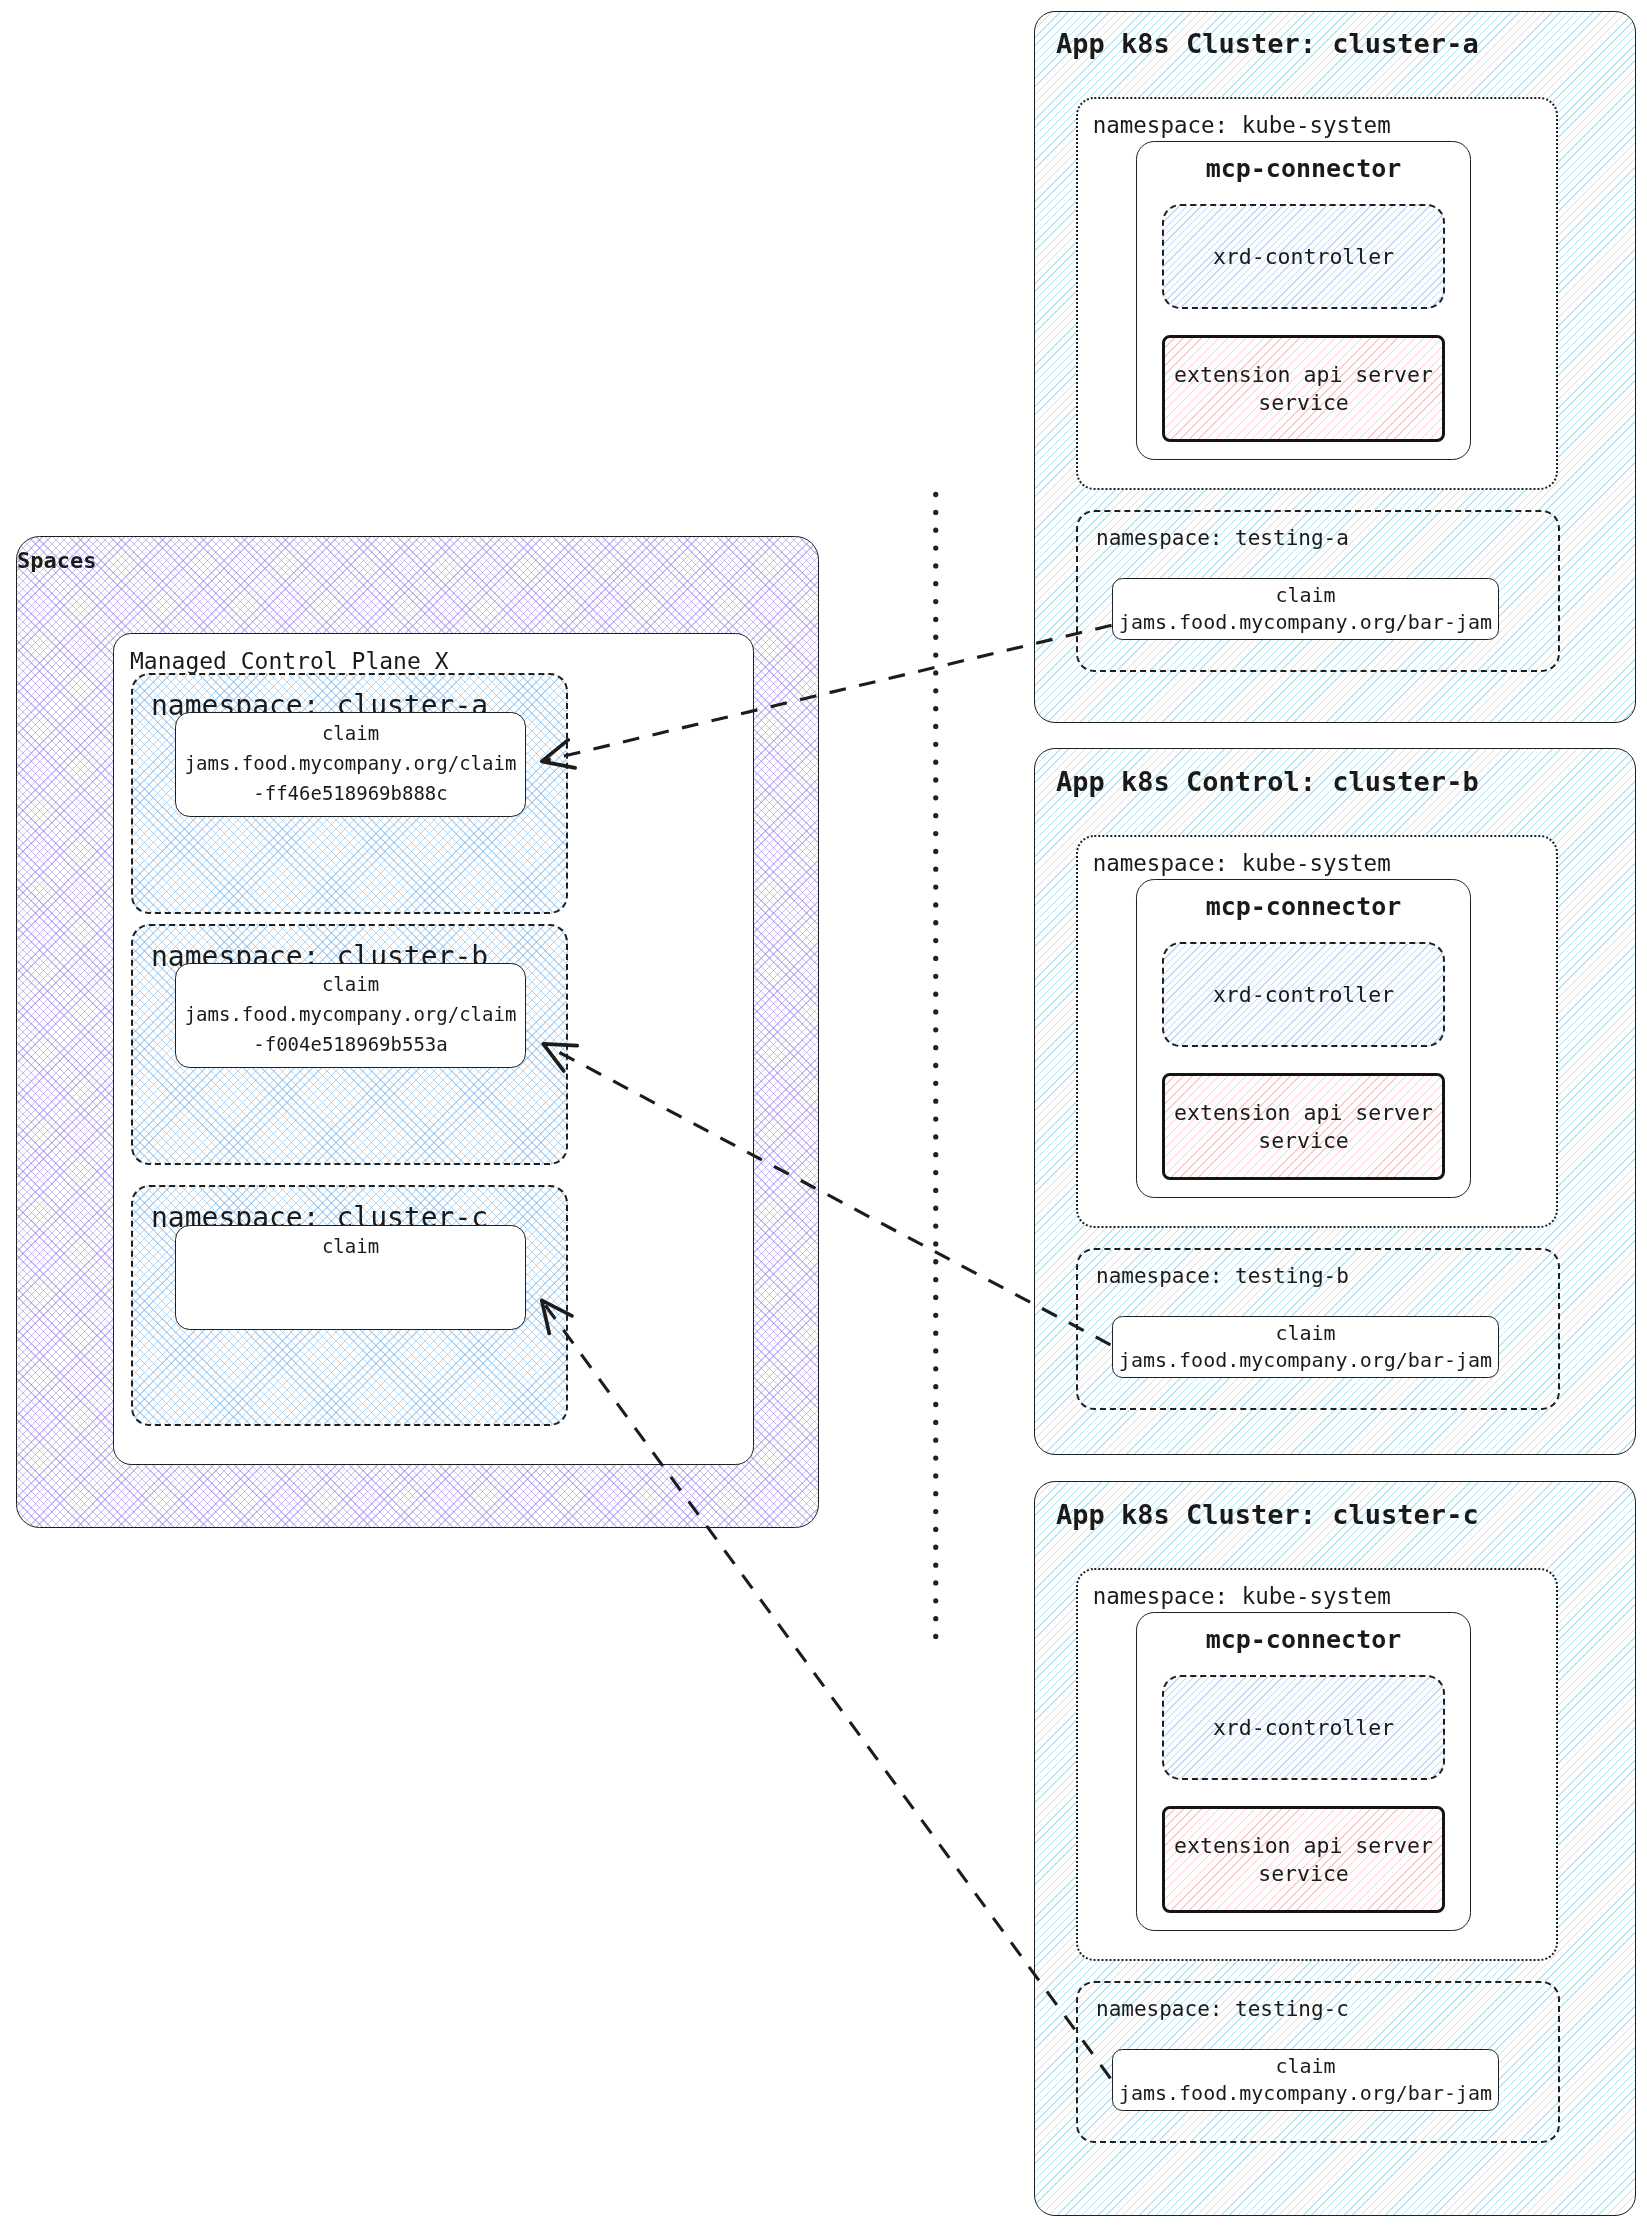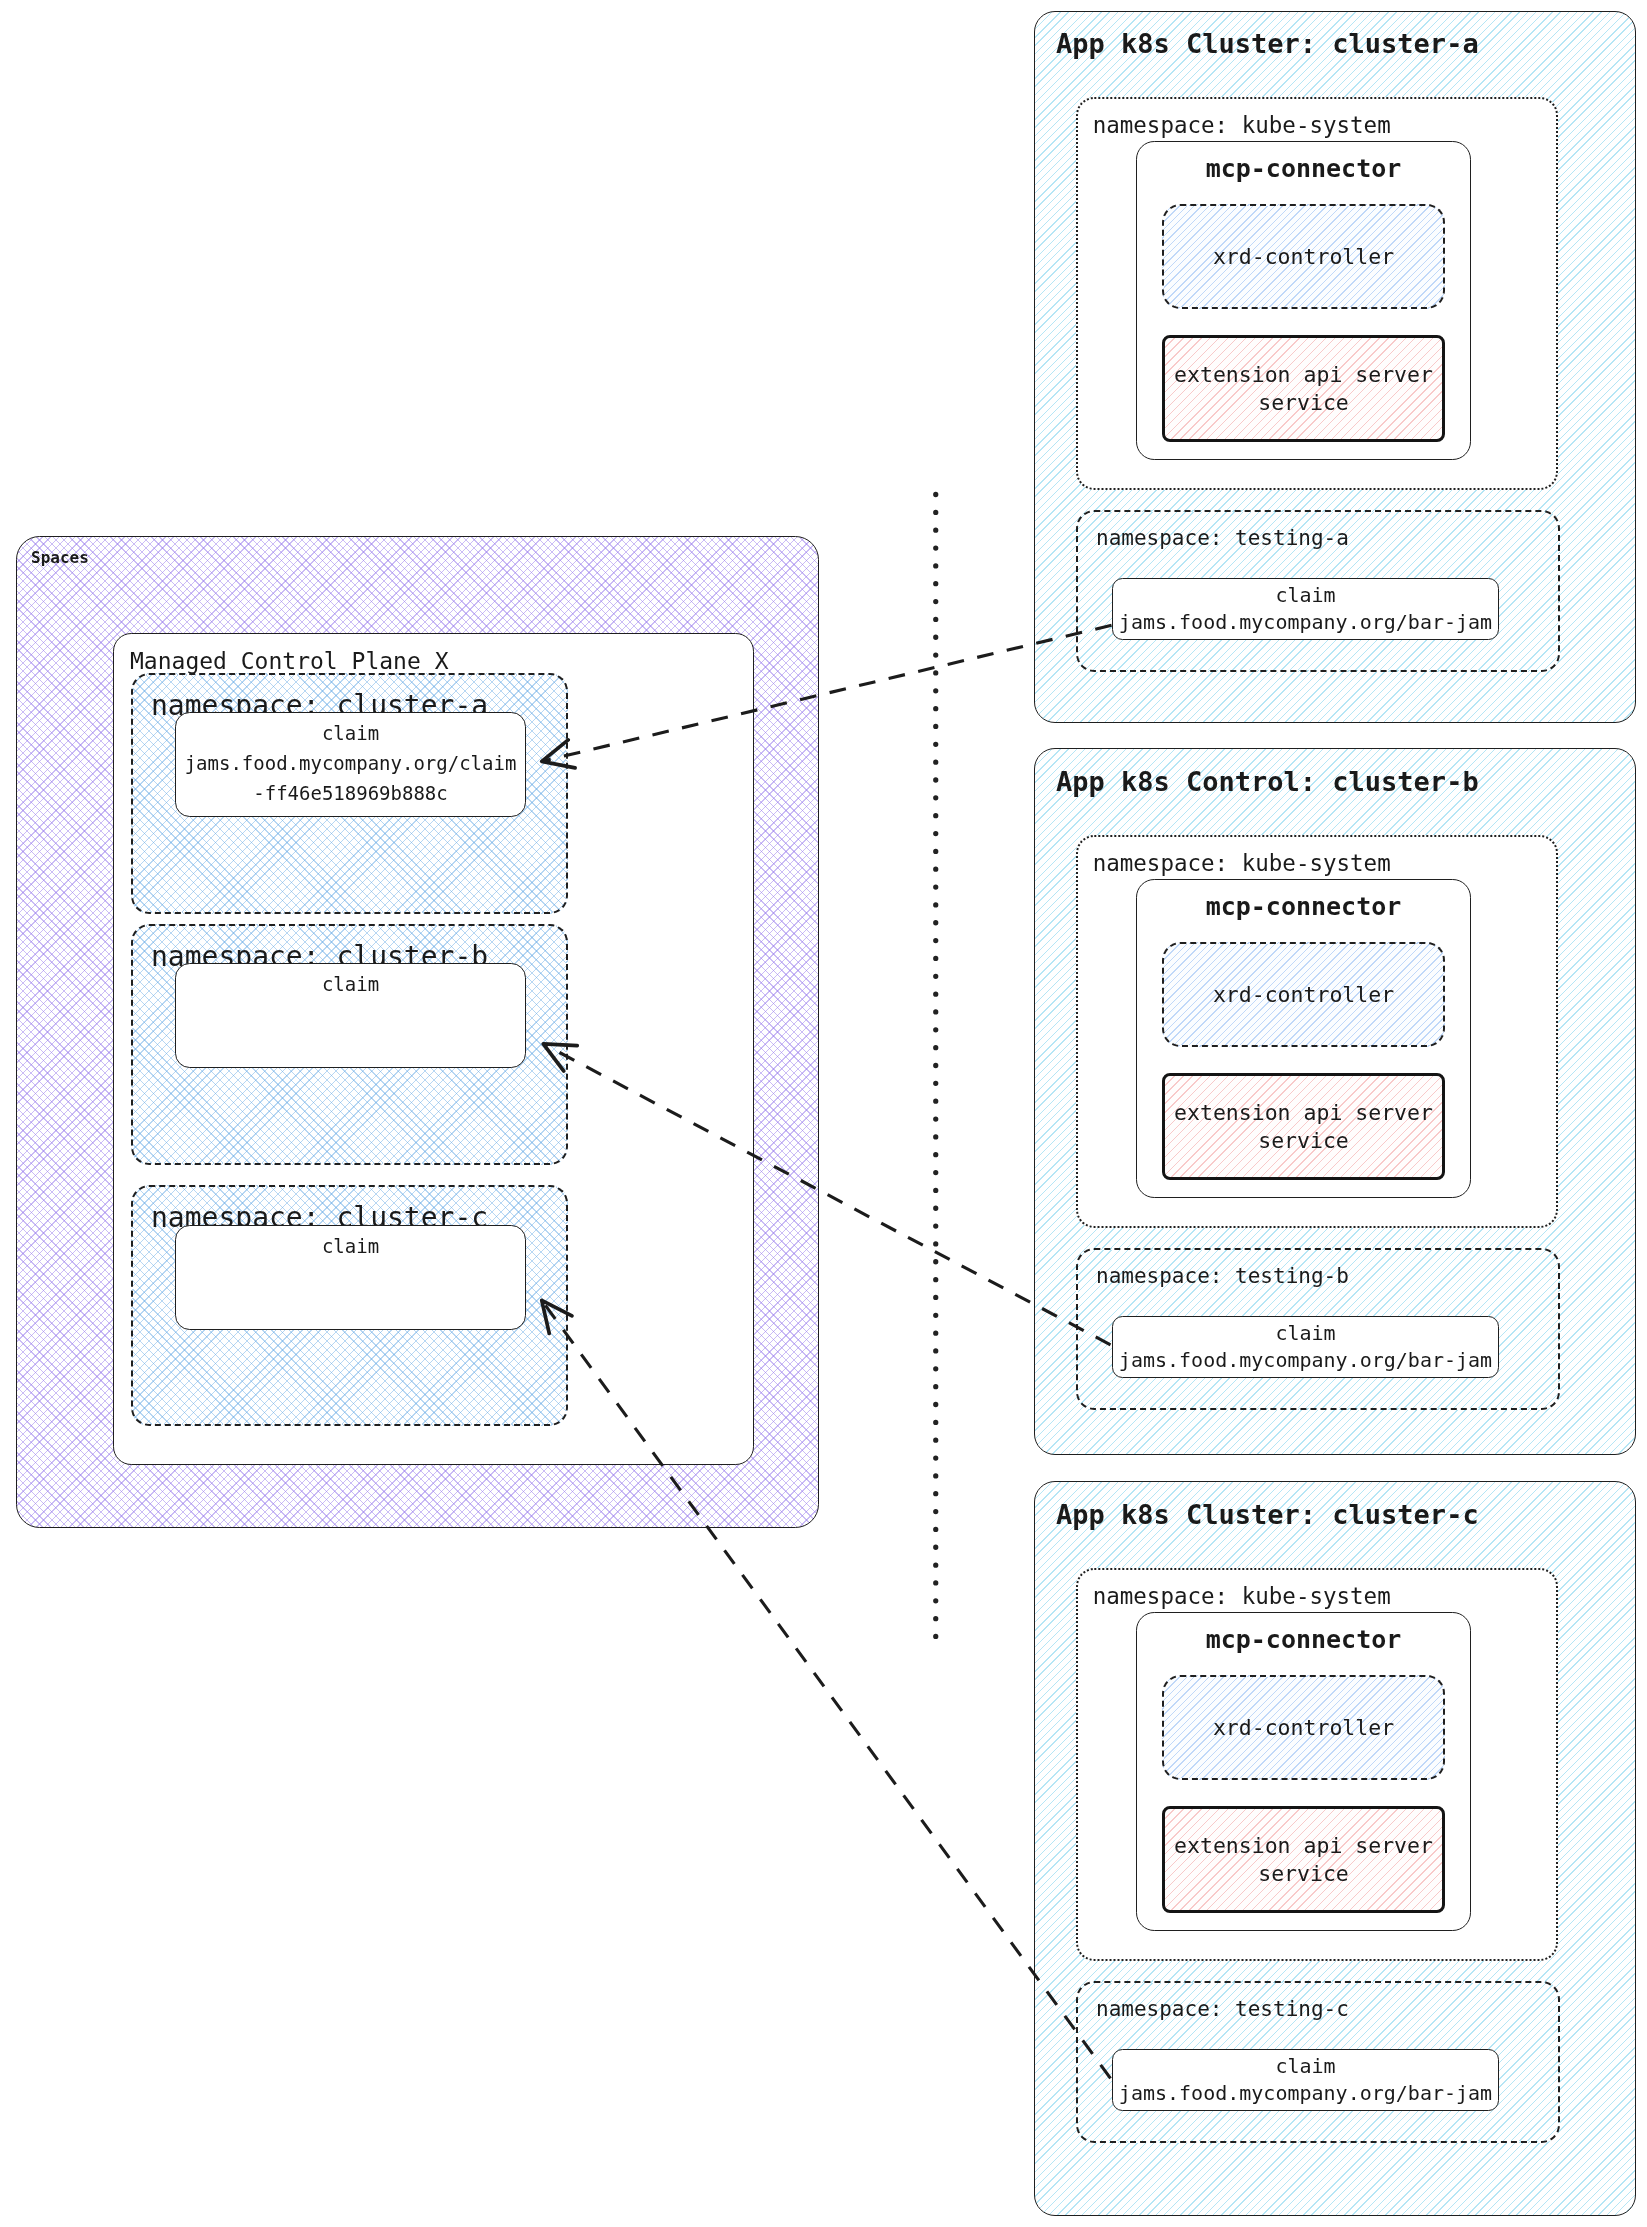--- a/index.html
+++ b/index.html
@@ -42,21 +42,21 @@
 
   
   .b-solid   {border:1.6px solid #1f1f1f;}
   .b-solid-th{border:3.1px solid #141414;}
   .b-dash    {border:2.6px dashed #1f1f1f;}
   .b-dash-thin{border:2.1px dashed #1f1f1f;}
   .b-dot     {border:2.1px dotted #1f1f1f;}
 
   
   .spaces       {left:15.7px;  top:536px; width:803px; height:992px; border-radius:23.6px;}
-  .spaces-lbl   {left:31px;  top:548px; font-size:16px; font-weight:600;}
+  .spaces-lbl   {left:17px;  top:548px; font-size:22px; font-weight:600;}
   .managed      {left:113px; top:633px; width:641px; height:832px; border-radius:18.3px; background:#ffffff;}
   .managed-lbl  {left:130px; top:648px; font-size:23px; font-weight:500;}
   .ns-left      {left:131px; width:437px; height:241px; border-radius:18.3px;}
   .ns-a{top:673px;} .ns-b{top:924px;} .ns-c{top:1185px;}
   .ns-left-lbl  {font-size:28px; font-weight:500; padding:13.6px 0 0 18px; position:relative; display:block;}
   .claim-left   {left:175px; width:351px; height:105px; border-radius:14.7px; background:#ffffff;
                  text-align:center; font-size:19px; line-height:30px; font-weight:500; padding:5.2px 4.2px;}
   .cl-a{top:712px;} .cl-b{top:963px;} .cl-c{top:1225px;}
   .claim-name{overflow-wrap:break-word; white-space:normal;}
 
@@ -105,20 +105,21 @@
 <div class="box claim-left cl-a b-solid">
   <div>claim</div>
   <div class="claim-name">jams.food.mycompany.org/claim-ff46e518969b888c</div>
 </div>
 
 <div class="box ns-left ns-b hatch-bluecross b-dash">
   <span class="ns-left-lbl">namespace: cluster-b</span>
 </div>
 <div class="box claim-left cl-b b-solid">
   <div>claim</div>
+  <div class="claim-name">jams.food.mycompany.org/claim-f004e518969b553a</div>
 </div>
 
 <div class="box ns-left ns-c hatch-bluecross b-dash">
   <span class="ns-left-lbl">namespace: cluster-c</span>
 </div>
 <div class="box claim-left cl-c b-solid">
   <div>claim</div>
 </div>
 
 <div class="box cluster cluster-a hatch-cyan b-solid">

